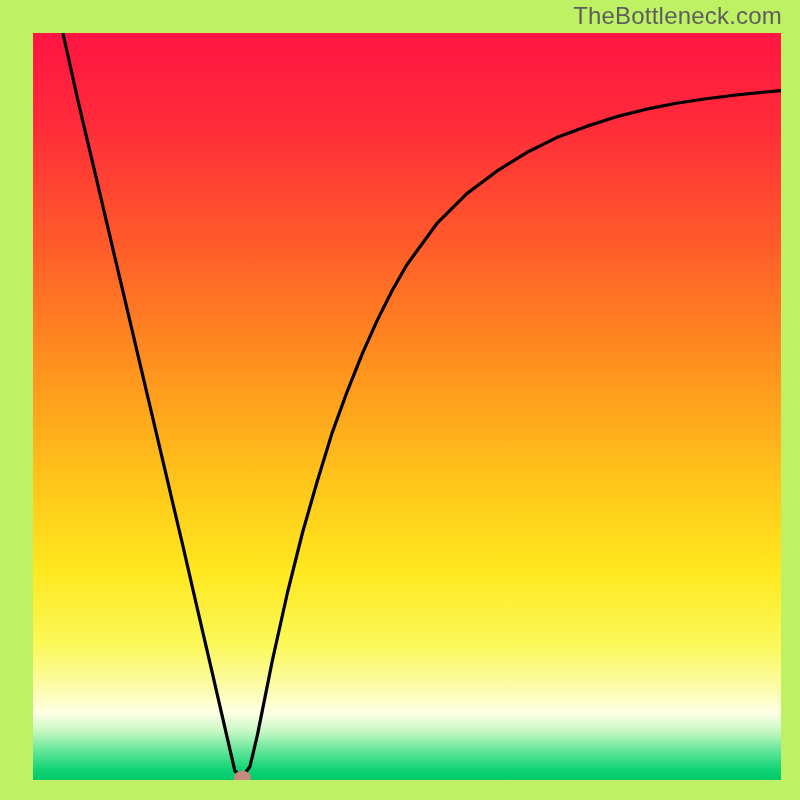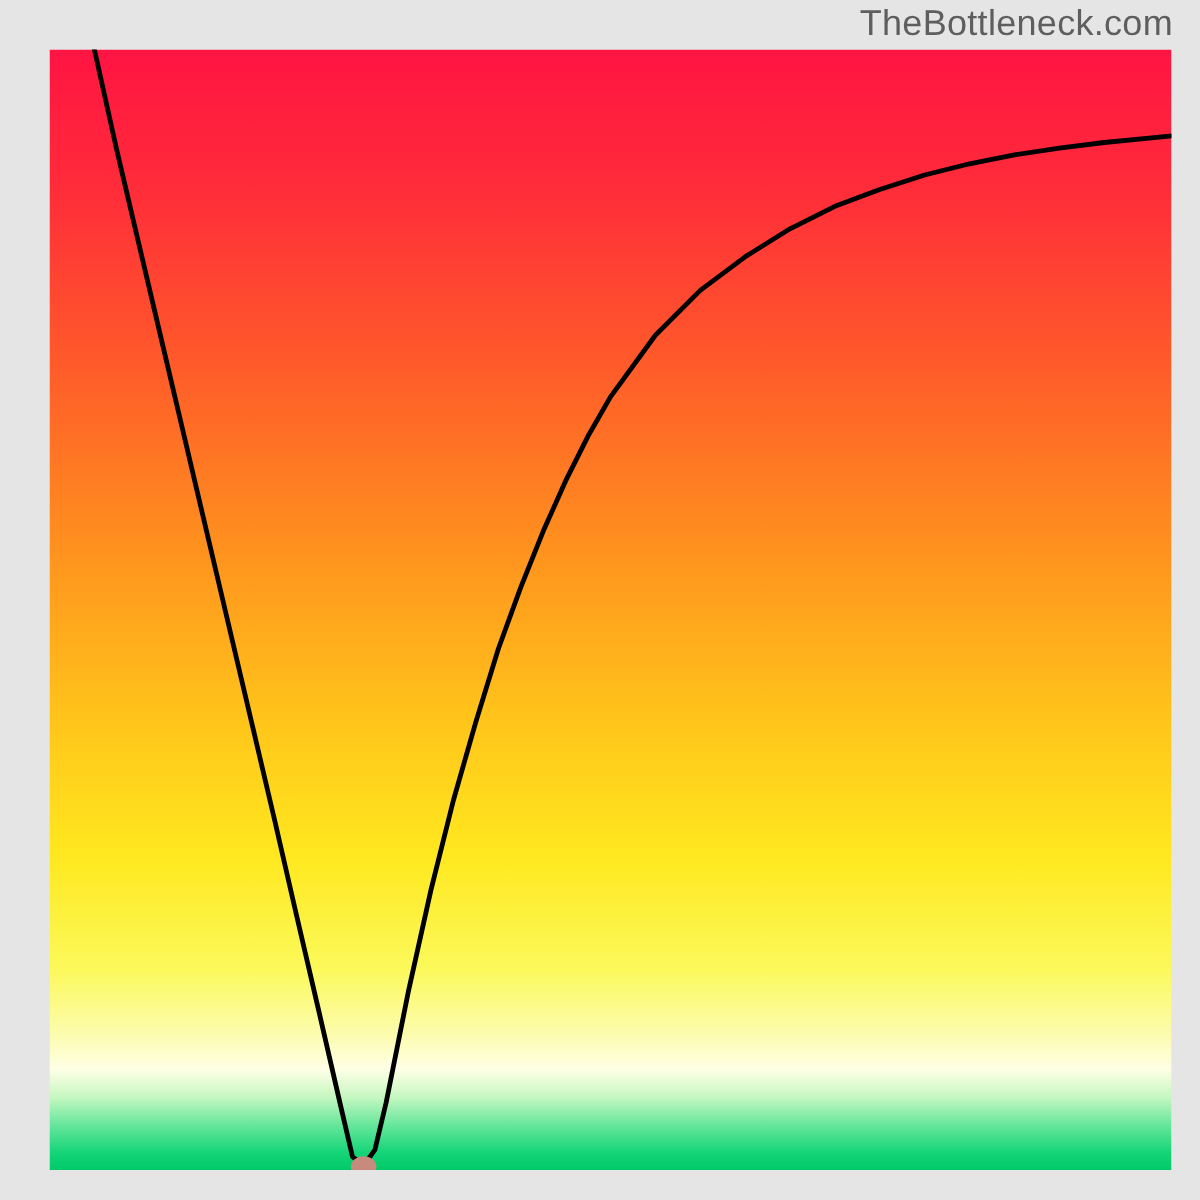--- a/index.html
+++ b/index.html
@@ -8,21 +8,21 @@
     width: 800px;
     height: 800px;
     overflow: hidden;
     background: #000;
     font-family: Arial, Helvetica, sans-serif;
   }
   .frame {
     position: relative;
     width: 800px;
     height: 800px;
-    background: #e5e5e5;
+    background: #bef264;
   }
   .watermark {
     position: absolute;
     top: 2px;
     right: 18px;
     color: #5e5e5e;
     font-size: 24px;
     font-weight: 400;
     letter-spacing: 0.2px;
     z-index: 10;

